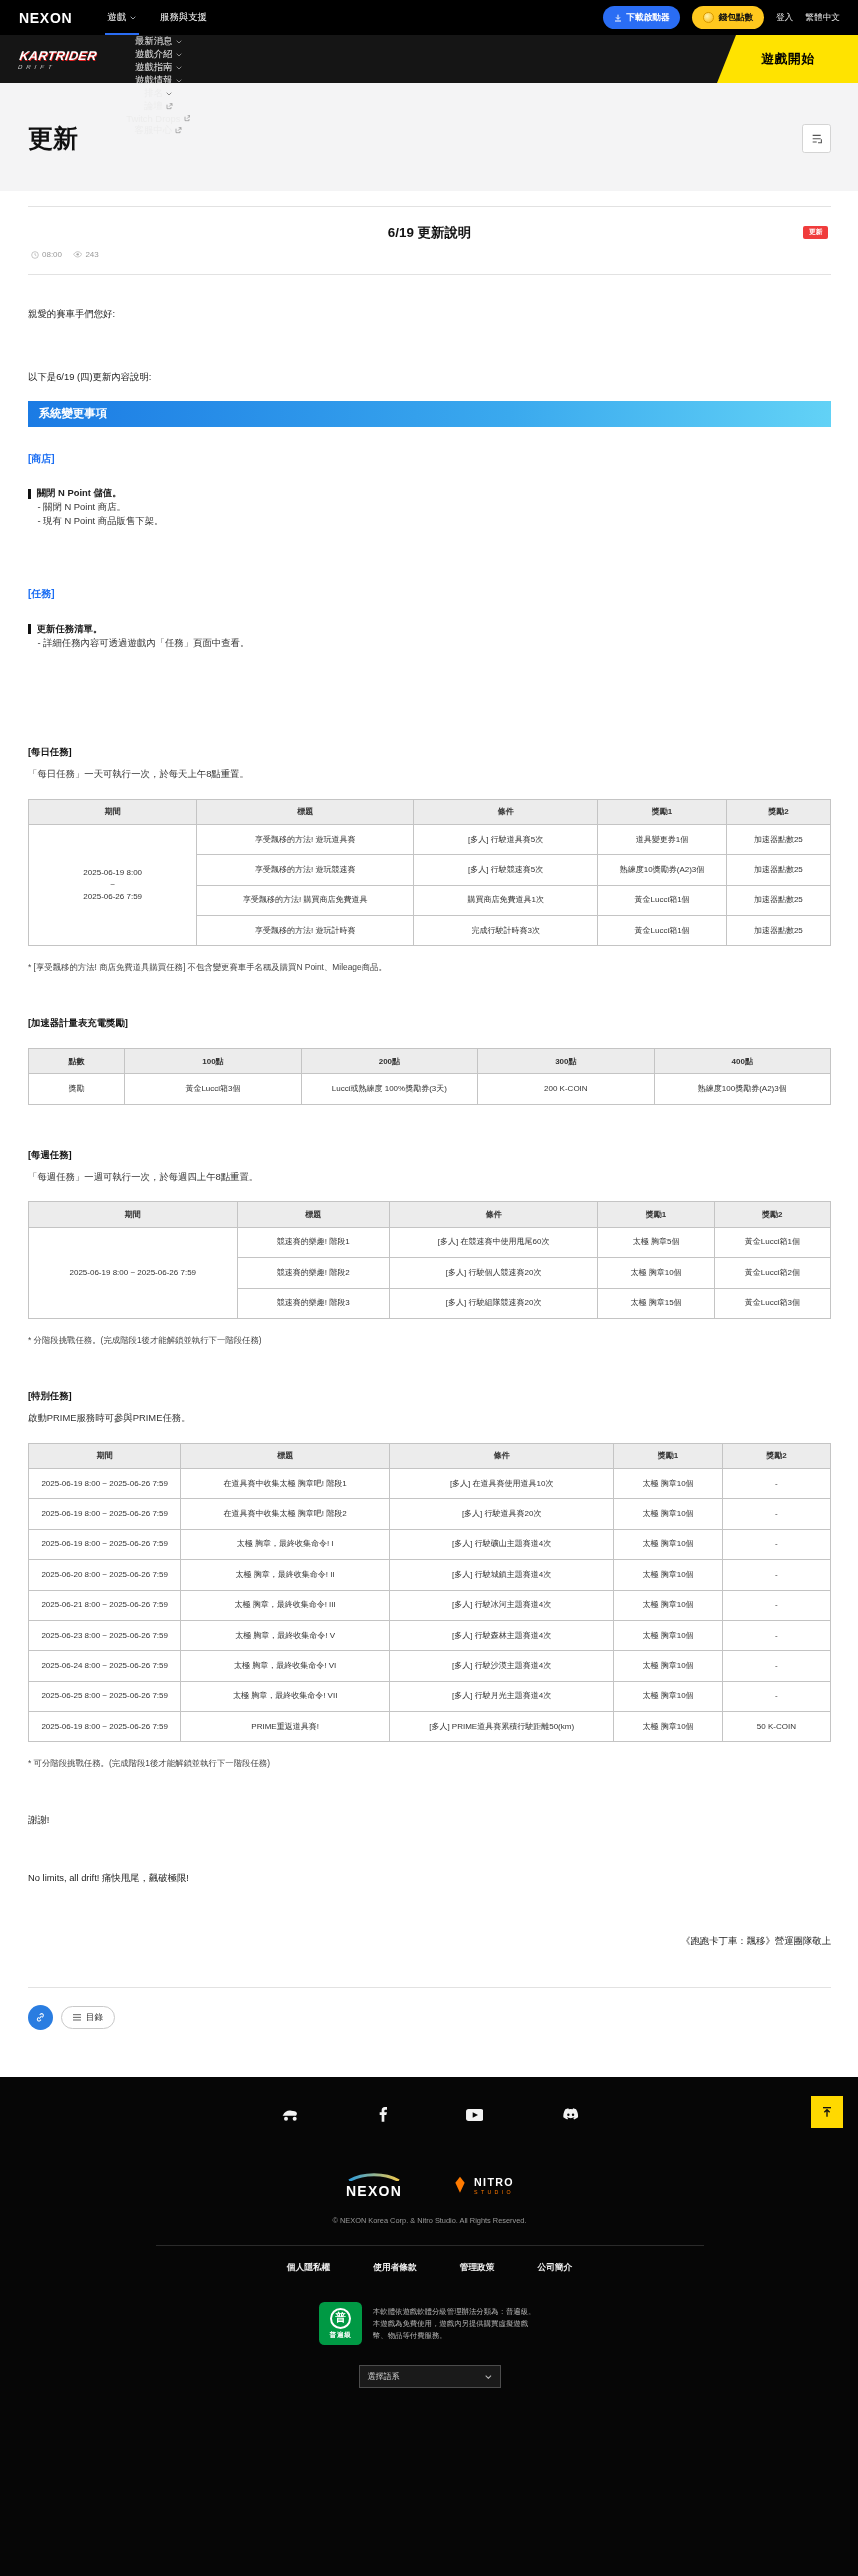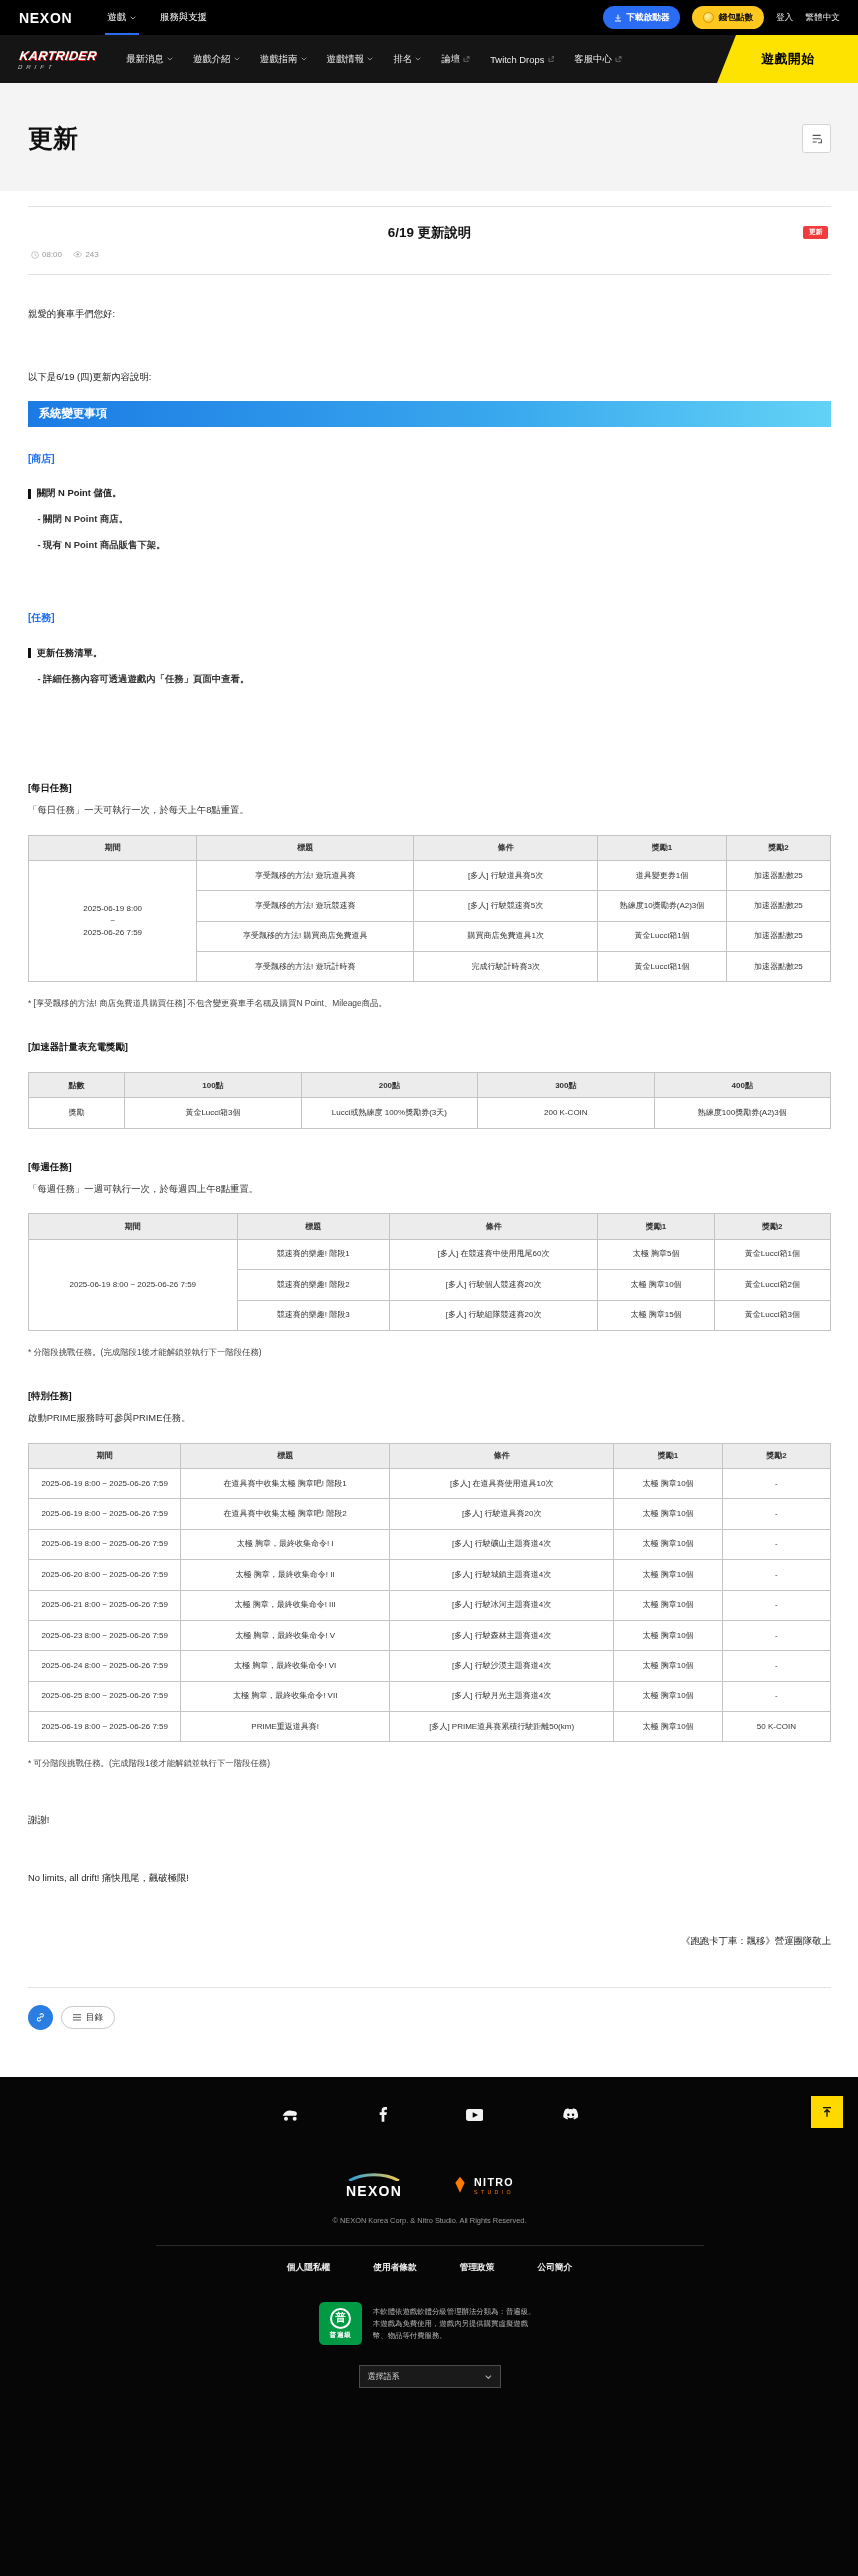--- a/index.html
+++ b/index.html
@@ -19,46 +19,46 @@
   .pill-btn { display: flex; align-items: center; gap: 4.7px; border: none; border-radius: 11.4px; padding: 5.3px 10.7px; font-size: 8.7px; font-weight: 700; cursor: pointer; font-family: inherit; }
   .dl-btn { background: #2a6df4; color: #fff; }
   .wallet-btn { background: #ffc81e; color: #111; }
   .coin { width: 10.7px; height: 10.7px; border-radius: 50%; background: radial-gradient(circle at 35% 35%, #fff3b0, #f7b500); border: 0.7px solid #d99a00; display: inline-block; }
   .meta-text { font-size: 8.7px; color: #e8e8e8; cursor: pointer; }
   
   .game-nav { height: 48px; background: #151515; display: flex; align-items: center; padding-left: 19px; position: relative; }
   .krd-logo { margin-right: 20px; cursor: pointer; transform: skewX(-8deg); }
   .krd-top { font-style: italic; font-weight: 900; font-size: 12.7px; letter-spacing: 0.3px; color: #fff; text-shadow: 0.7px 0.7px 0 #e02020; }
   .krd-bottom { font-style: italic; font-size: 6px; letter-spacing: 4px; color: #cfcfcf; margin-top: 0.7px; }
-  .game-menu { display: flex; align-items: center; height: 100%; }
+  .game-menu { display: flex; align-items: center; height: 100%; flex-direction: column; }
   .game-menu .g-item { display: flex; align-items: center; gap: 3.3px; padding: 0 10px; font-size: 9.4px; color: #ececec; cursor: pointer; white-space: nowrap; }
   .start-btn { position: absolute; right: 0; top: 0; height: 48px; width: 142px; background: #ffe300; color: #000; font-weight: 800; font-size: 12.7px; border: none; cursor: pointer; clip-path: polygon(19px 0, 100% 0, 100% 100%, 0 100%); font-family: inherit; letter-spacing: 0.7px; }
   
   .page-head { background: #f4f4f5; padding: 39px 28px 36px; display: flex; justify-content: space-between; align-items: center; }
   .page-title { font-size: 25px; font-weight: 800; color: #101010; }
   .back-list-btn { width: 29px; height: 29px; background: #fff; border: 0.7px solid #d4d4d4; border-radius: 2.7px; display: flex; align-items: center; justify-content: center; cursor: pointer; }
   
   .content { padding: 0 28px; }
   .article-head { margin-top: 14.7px; border-top: 0.7px solid #e2e2e2; border-bottom: 0.7px solid #e2e2e2; padding: 17.4px 2.7px 14.7px; position: relative; text-align: center; }
   .article-title { font-size: 13.4px; font-weight: 800; color: #111; }
   .article-meta { margin-top: 8px; display: flex; align-items: center; gap: 10.7px; color: #999; font-size: 8px; }
   .article-meta .meta-item { display: flex; align-items: center; gap: 3.3px; }
   .cat-badge { position: absolute; right: 2.7px; top: 19px; background: #f03c3c; color: #fff; font-size: 6.7px; font-weight: 700; padding: 2px 6px; border-radius: 2px; }
   .body-text { font-size: 9.4px; color: #222; line-height: 1.6; }
   .greeting { margin-top: 31px; }
   .intro { margin-top: 48px; }
   .banner { margin-top: 17.4px; height: 25.4px; display: flex; align-items: center; padding-left: 10.7px; color: #fff; font-weight: 800; font-size: 11.4px; background: linear-gradient(90deg, #1b7be4 0%, #3aa9ee 60%, #62d2f6 100%); }
   .blue-heading { margin-top: 25.4px; color: #1b6ef3; font-weight: 800; font-size: 10px; }
   .bar-item { margin-top: 21.4px; font-weight: 700; font-size: 9.4px; display: flex; align-items: center; }
   .bar-item .bullet-bar { display: inline-block; width: 2.7px; height: 10px; background: #111; margin-right: 6px; }
-  .sub-item { margin-top: 13px; padding-left: 9.4px; font-size: 9.4px; color: #333; font-weight: bold; }
+  .sub-item { margin-top: 1px; padding-left: 9.4px; font-size: 9.4px; color: #333; }
   .bracket-heading { font-weight: 700; font-size: 9.4px; color: #111; }
   .mt-huge { margin-top: 59px; }
   .mt-big { margin-top: 96px; }
-  .mt-sec { margin-top: 32px; }
+  .mt-sec { margin-top: 44px; }
   .desc-line { margin-top: 9.4px; font-size: 9.4px; color: #333; }
   .note { margin-top: 16px; font-size: 8.4px; color: #444; }
   
   table { width: 100%; border-collapse: collapse; table-layout: fixed; font-size: 8px; color: #333; text-align: center; margin-top: 17.4px; }
   th { background: #ececec; font-weight: 700; padding: 6.7px 5.3px; border: 0.7px solid #c4c4c4; }
   td { border: 0.7px solid #c4c4c4; padding: 8.7px 5.3px; line-height: 1.5; word-break: break-word; }
   .tbl-daily th:nth-child(1){width:21%} .tbl-daily th:nth-child(2){width:27%} .tbl-daily th:nth-child(3){width:23%} .tbl-daily th:nth-child(4){width:16%} .tbl-daily th:nth-child(5){width:13%}
   .tbl-booster th:nth-child(1){width:12%} .tbl-booster th:nth-child(2),.tbl-booster th:nth-child(3),.tbl-booster th:nth-child(4),.tbl-booster th:nth-child(5){width:22%}
   .tbl-weekly th:nth-child(1){width:26%} .tbl-weekly th:nth-child(2){width:19%} .tbl-weekly th:nth-child(3){width:26%} .tbl-weekly th:nth-child(4){width:14.5%} .tbl-weekly th:nth-child(5){width:14.5%}
   .tbl-special th:nth-child(1){width:19%} .tbl-special th:nth-child(2){width:26%} .tbl-special th:nth-child(3){width:28%} .tbl-special th:nth-child(4){width:13.5%} .tbl-special th:nth-child(5){width:13.5%}

